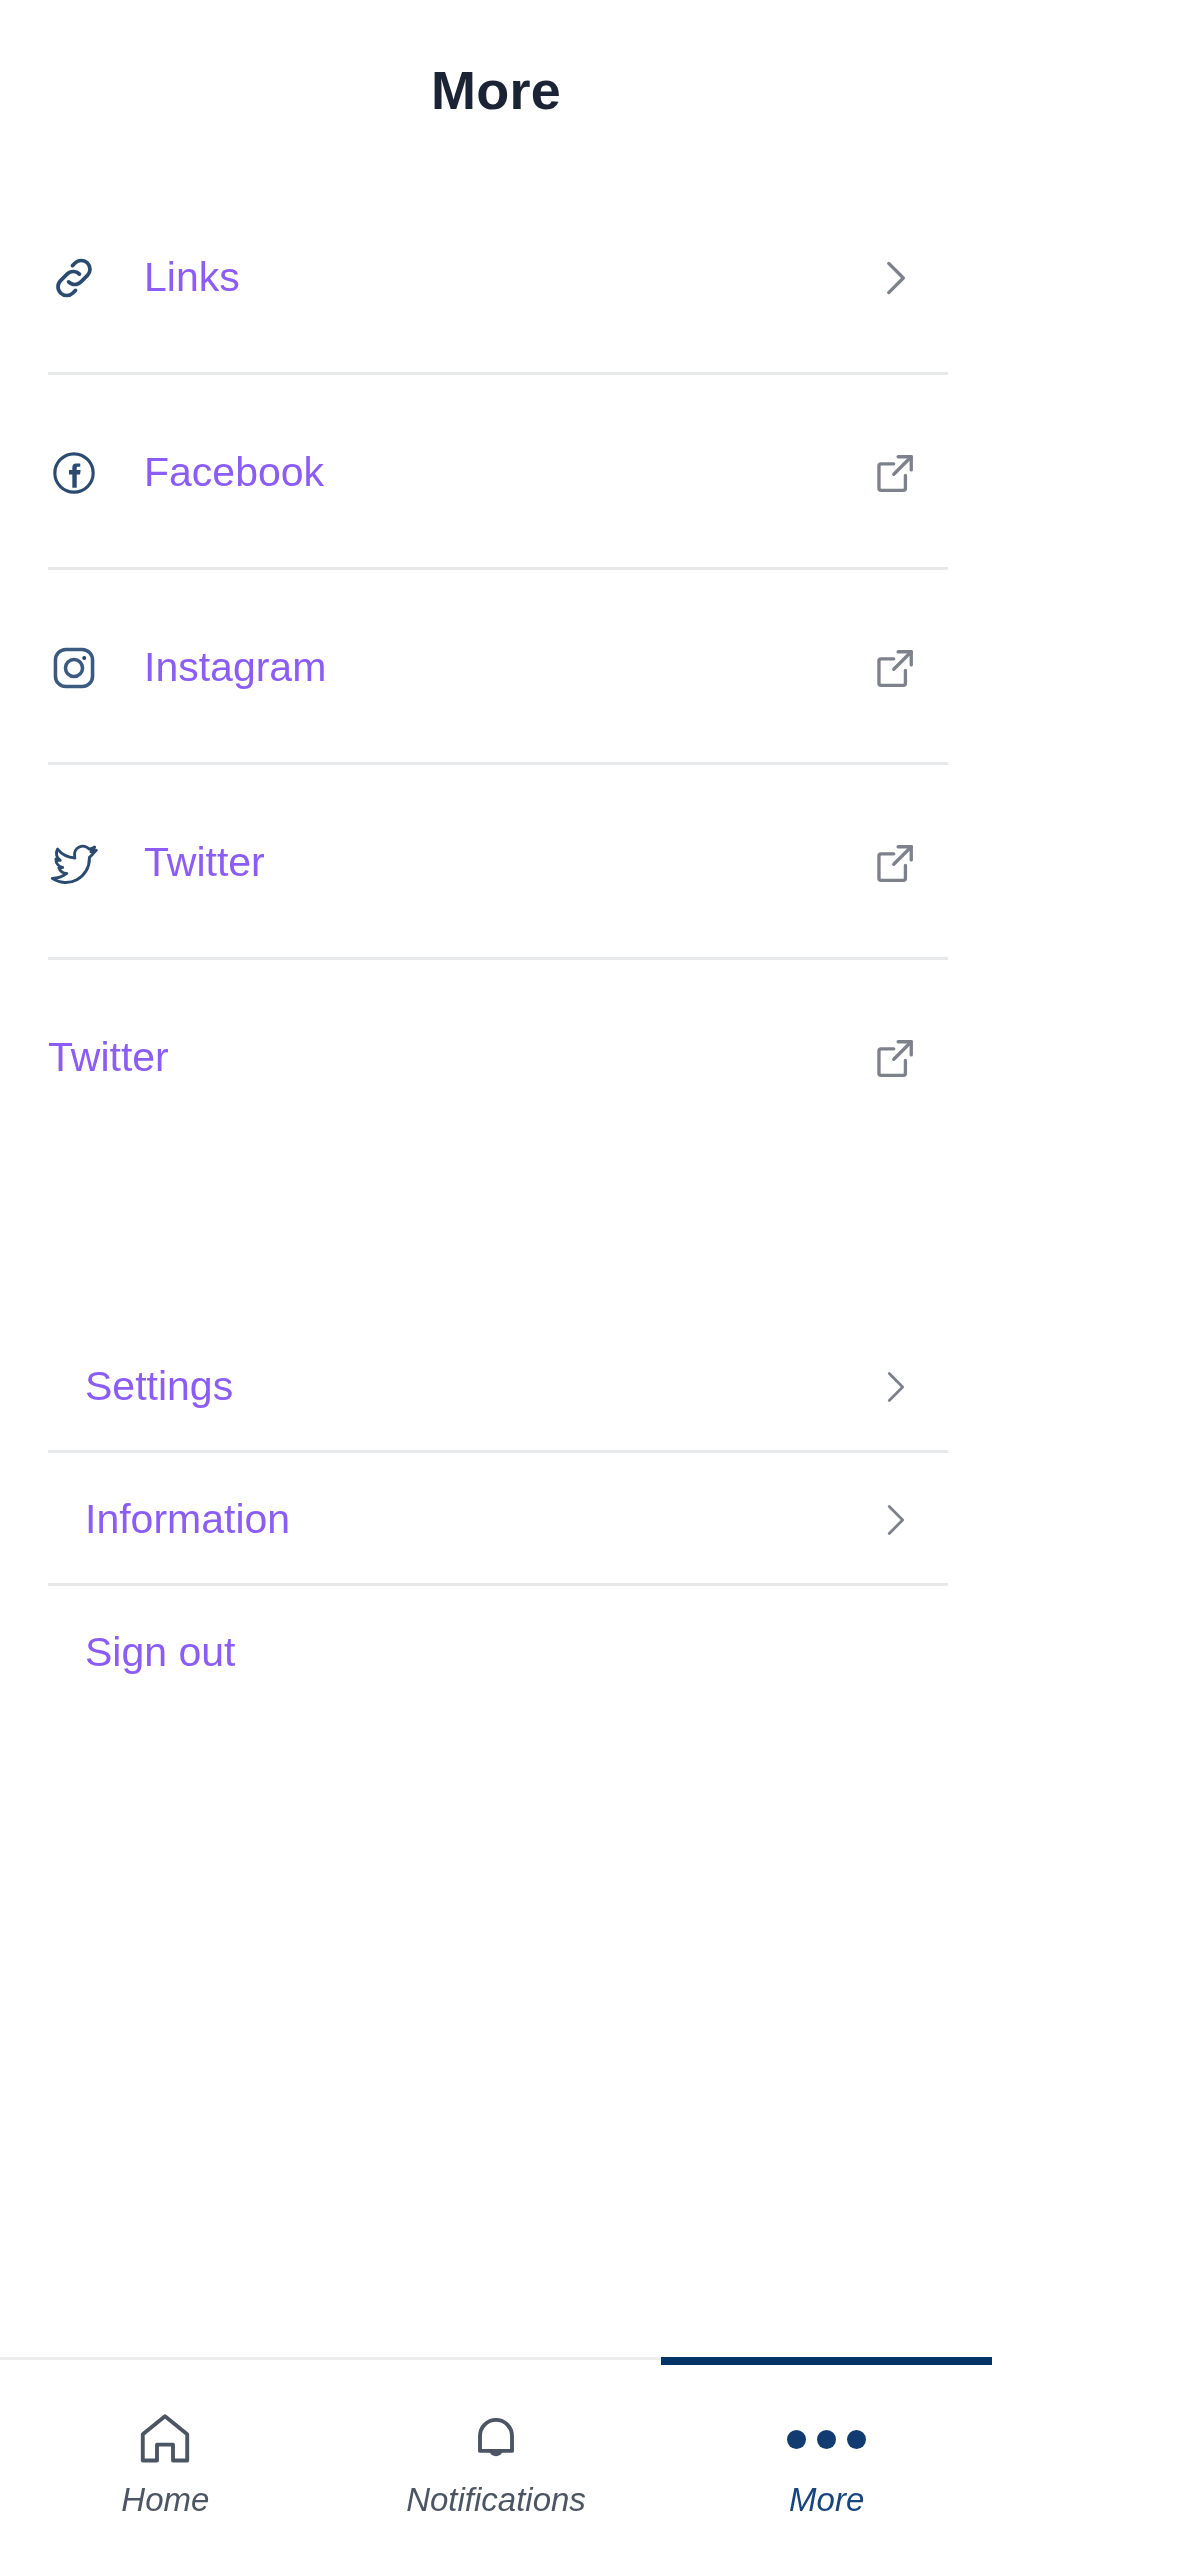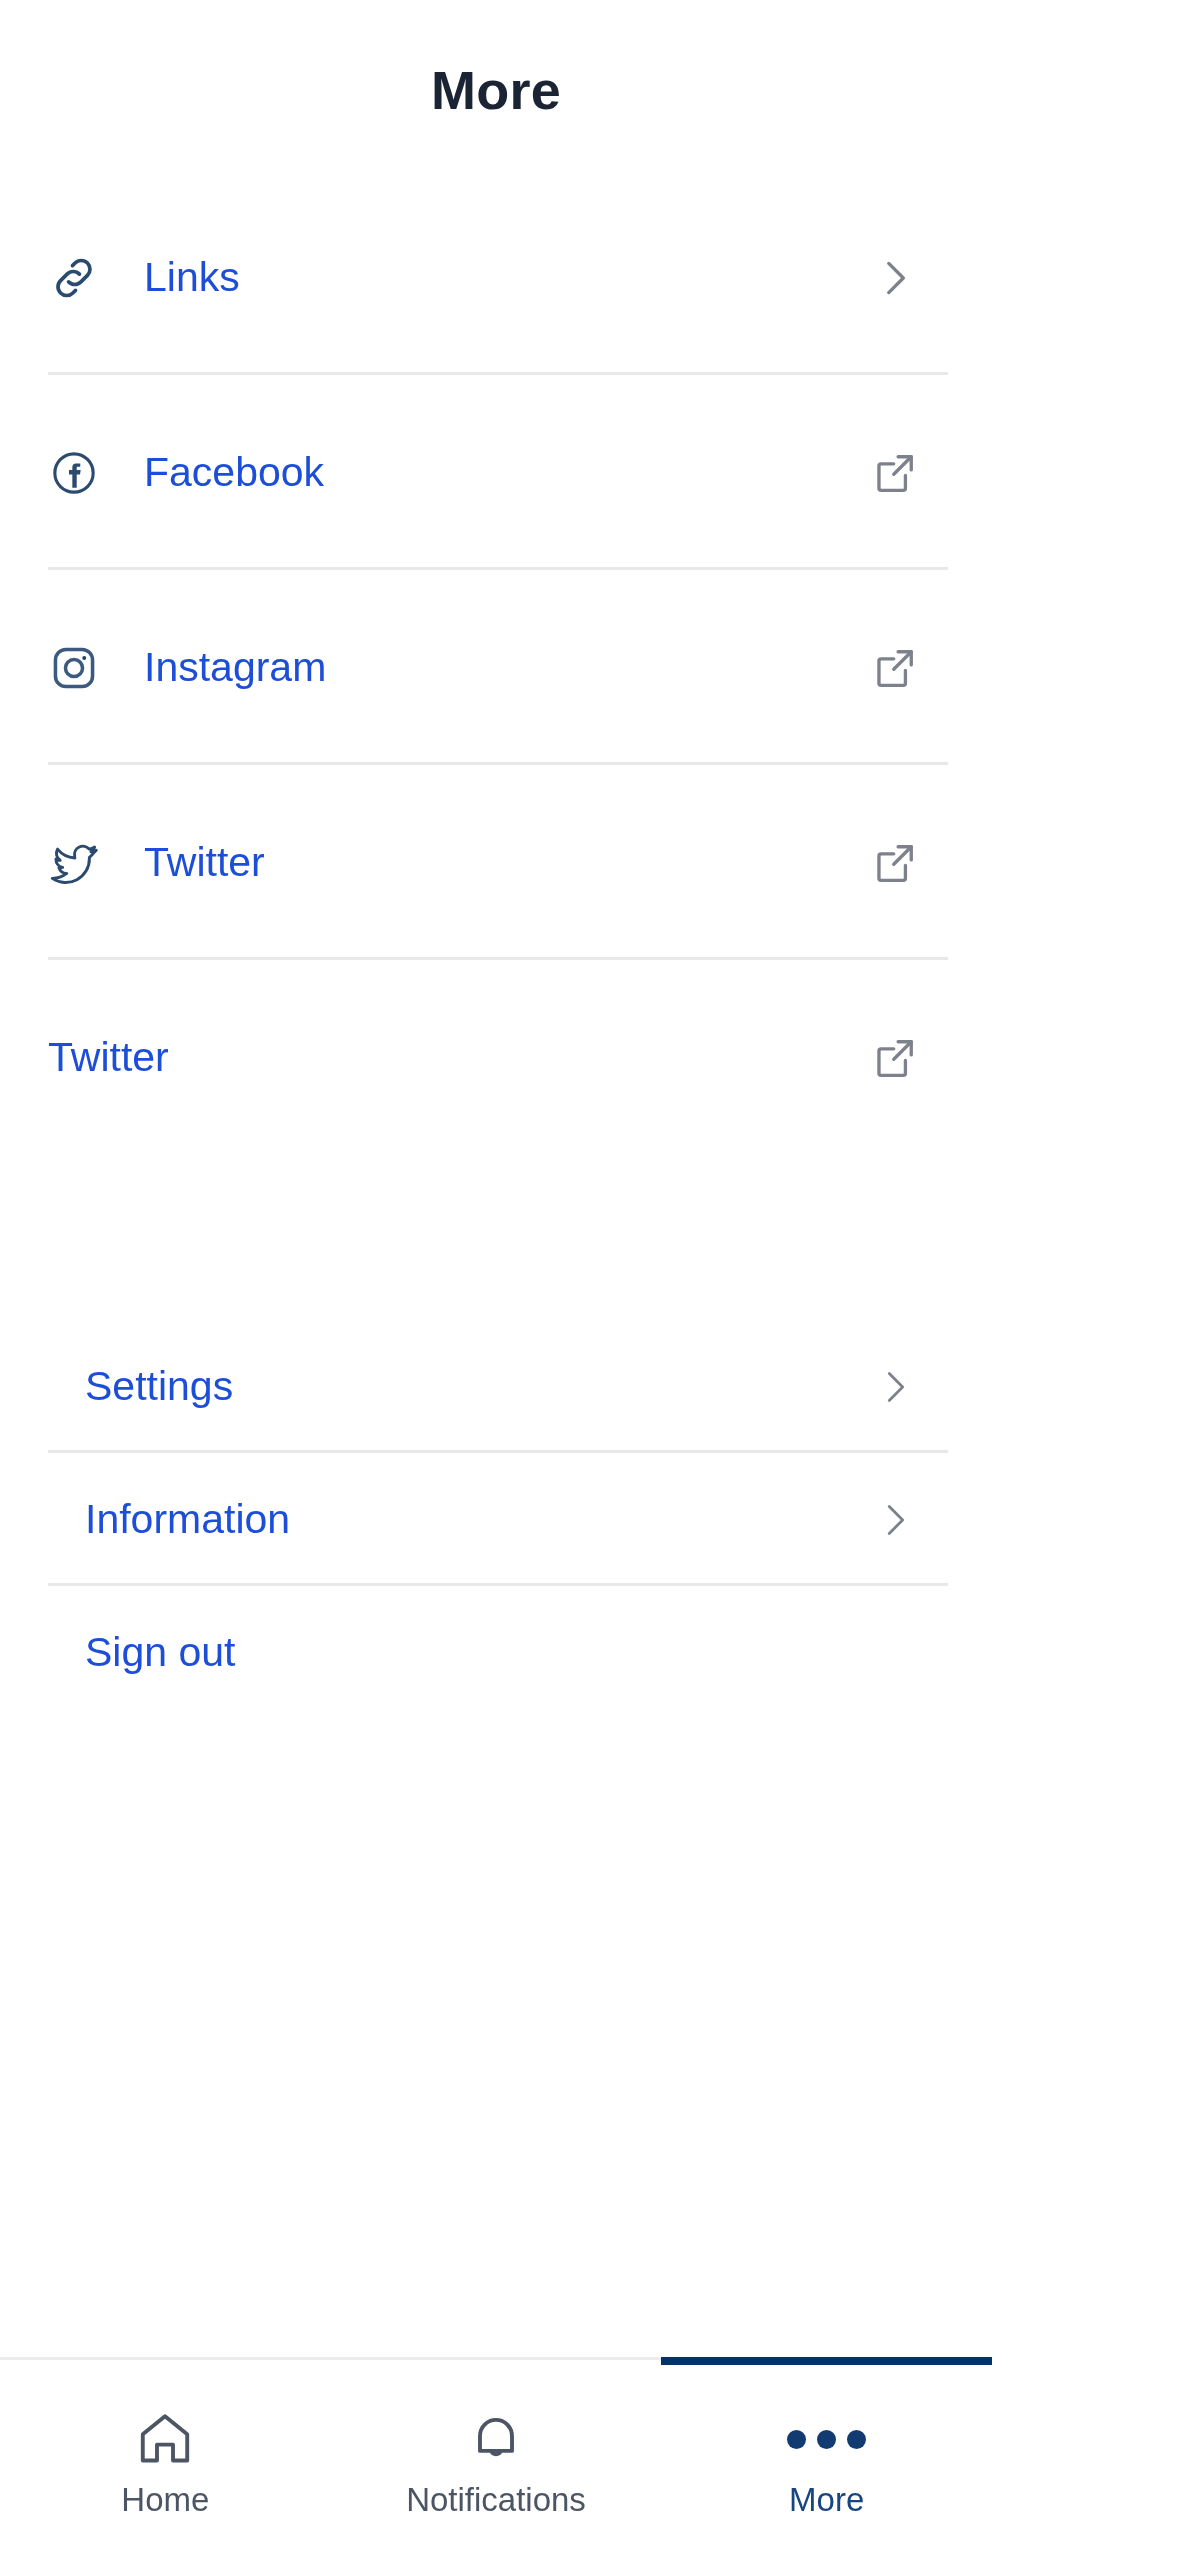--- a/index.html
+++ b/index.html
@@ -76,21 +76,21 @@
     flex: 0 0 52px;
     display: flex;
     align-items: center;
     justify-content: center;
     margin-right: 44px;
   }
 
   .row-label {
     flex: 1 1 auto;
     font-size: 41px;
-    color: #1d4ed8;
+    color: #8b5cf6;
     line-height: 1.1;
     white-space: nowrap;
   }
 
   .row-action {
     flex: 0 0 auto;
     width: 54px;
     height: 54px;
     display: flex;
     align-items: center;
@@ -107,20 +107,21 @@
   .group-account .row { height: 133px; }
 
   
   .bottom-nav {
     flex: 0 0 196px;
     height: 196px;
     display: flex;
     background: #ffffff;
     border-top: 3px solid #ececed;
     position: relative;
+    font-style: italic;
   }
   .nav-item {
     flex: 1 1 33.333%;
     position: relative;
     display: flex;
     flex-direction: column;
     align-items: center;
     justify-content: center;
     padding-top: 6px;
     background: #ffffff;

